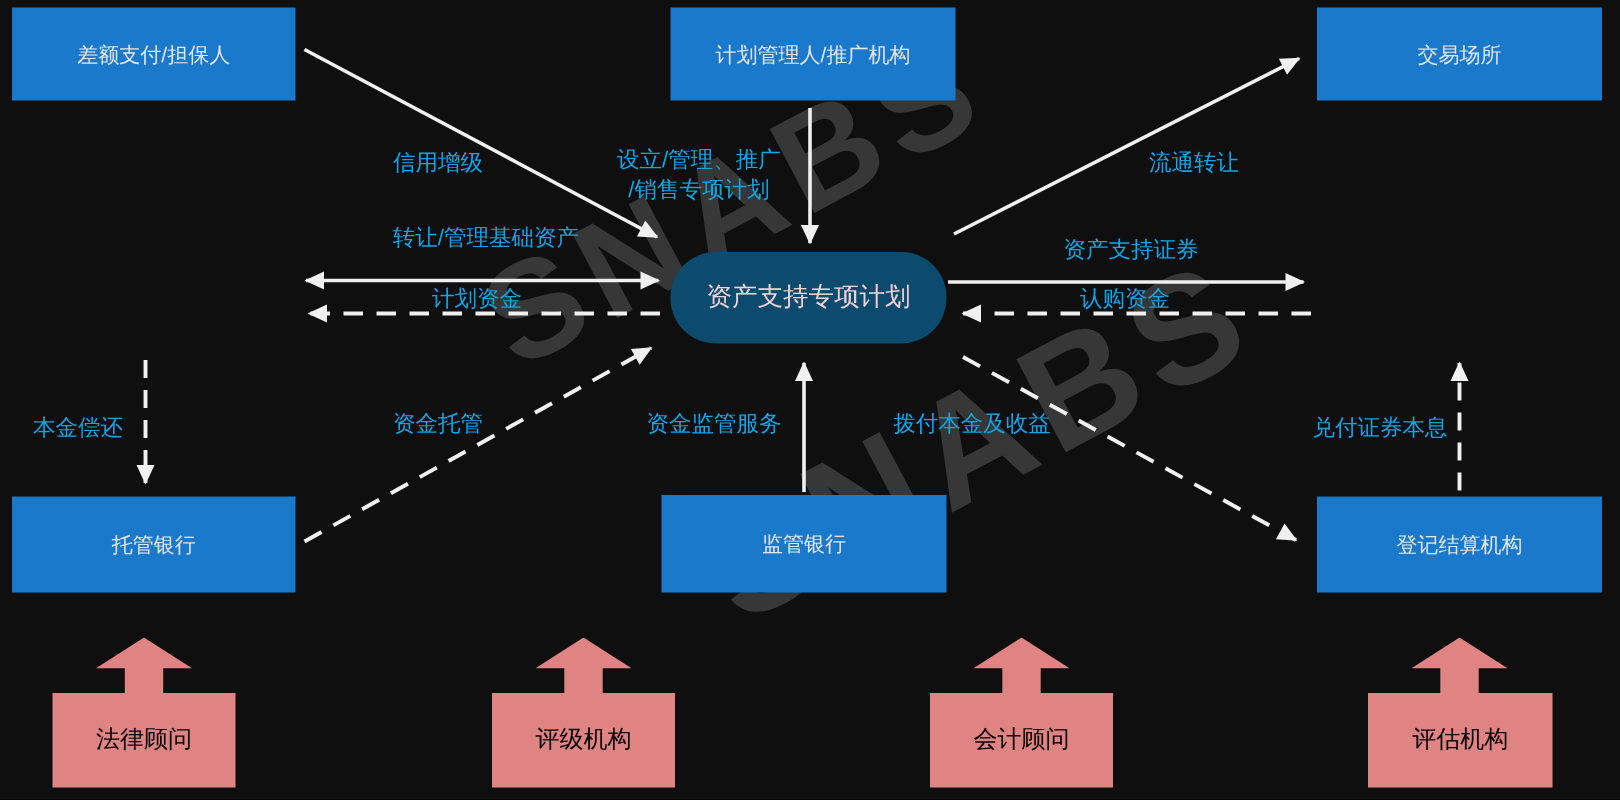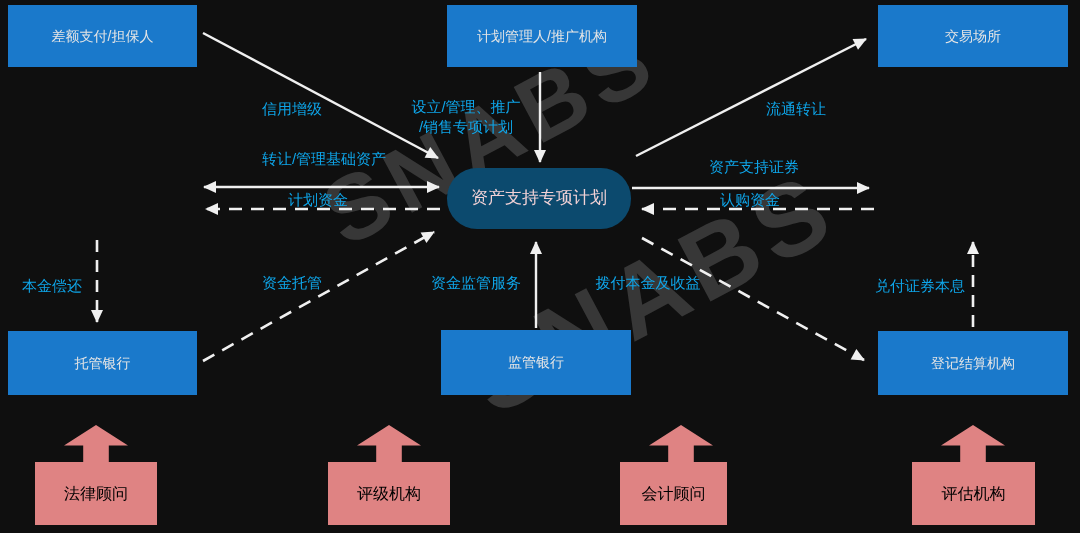--- a/index.html
+++ b/index.html
@@ -97,20 +97,20 @@
   <div>
     <div class="block-arrow" style="left:64px;top:425px;"></div>
     <div class="node salmon" style="left:35px;top:462px;width:122px;height:63px;">法律顾问</div>
   </div>
   <div>
     <div class="block-arrow" style="left:357px;top:425px;"></div>
     <div class="node salmon" style="left:328px;top:462px;width:122px;height:63px;">评级机构</div>
   </div>
   <div>
     <div class="block-arrow" style="left:649px;top:425px;"></div>
-    <div class="node salmon" style="left:620px;top:462px;width:107px;height:63px;">会计顾问</div>
+    <div class="node salmon" style="left:620px;top:462px;width:122px;height:63px;">会计顾问</div>
   </div>
   <div>
     <div class="block-arrow" style="left:941px;top:425px;"></div>
     <div class="node salmon" style="left:912px;top:462px;width:123px;height:63px;">评估机构</div>
   </div>
 
 </div>
 
 </body></html>

